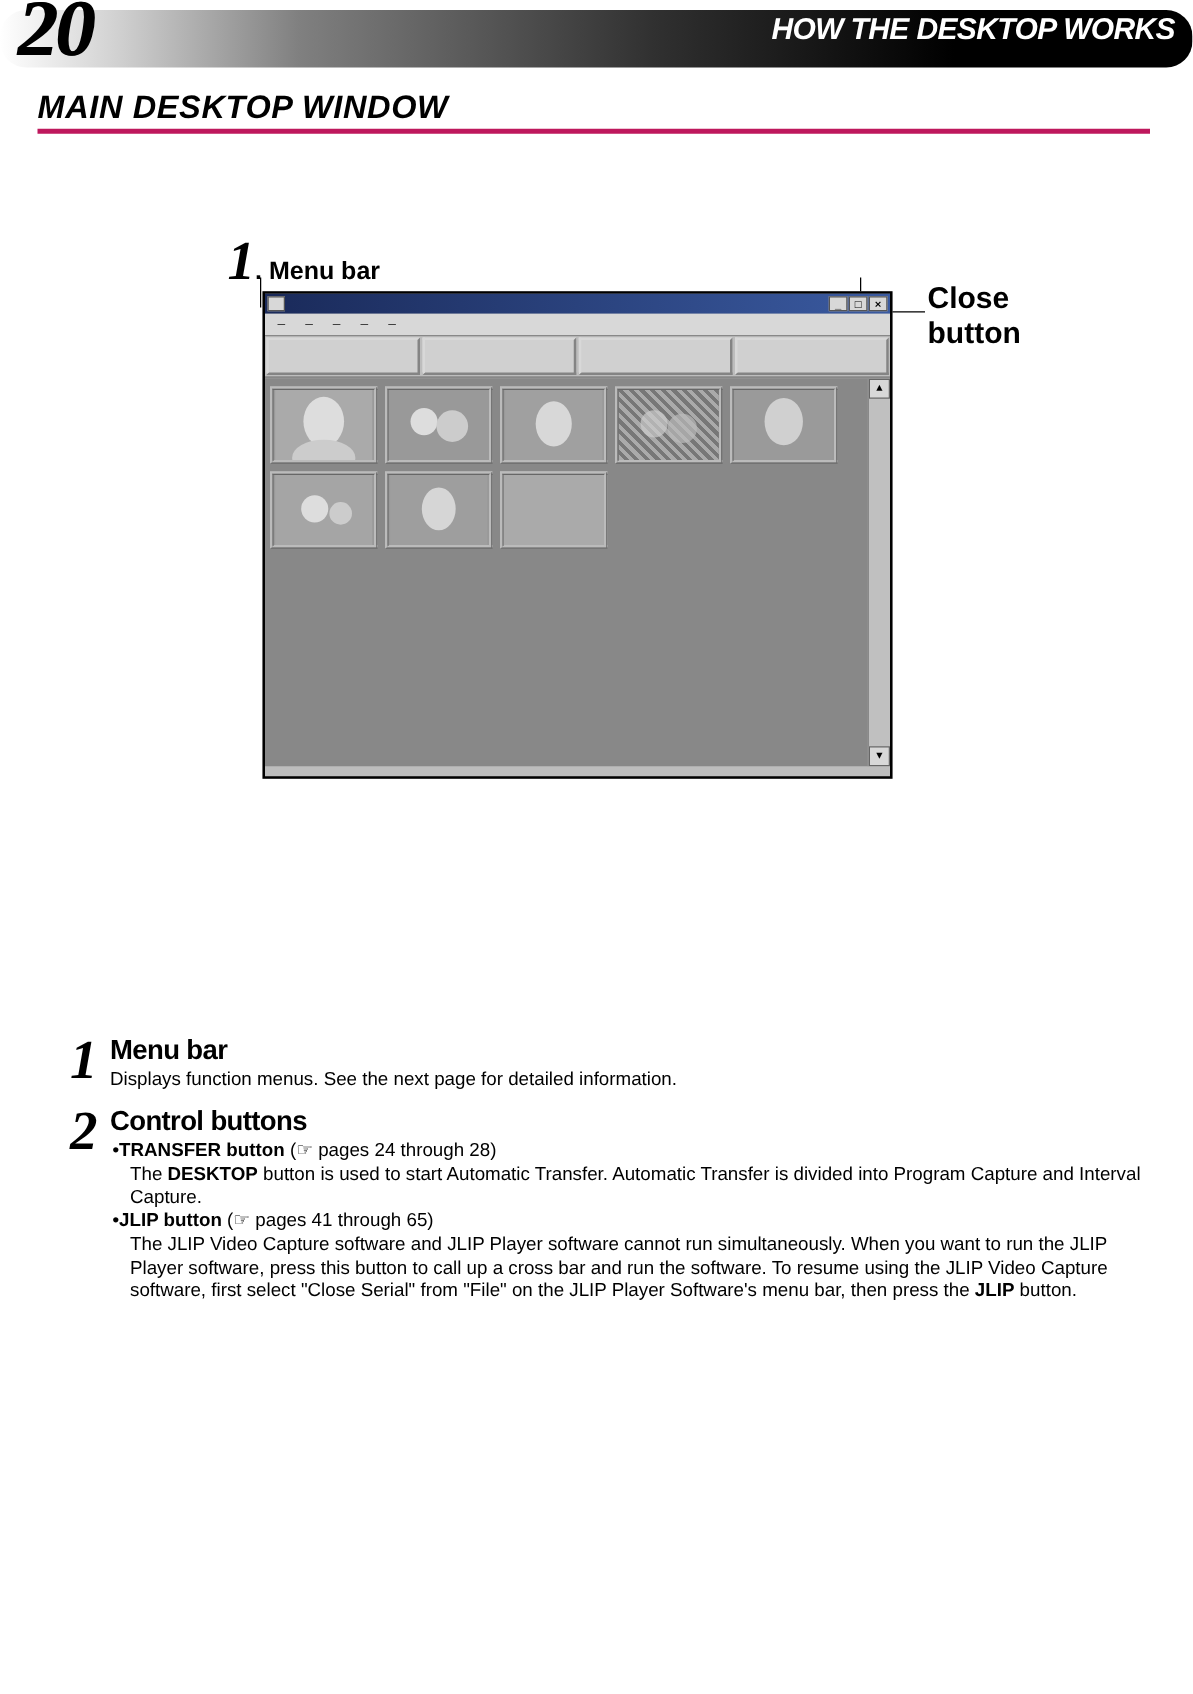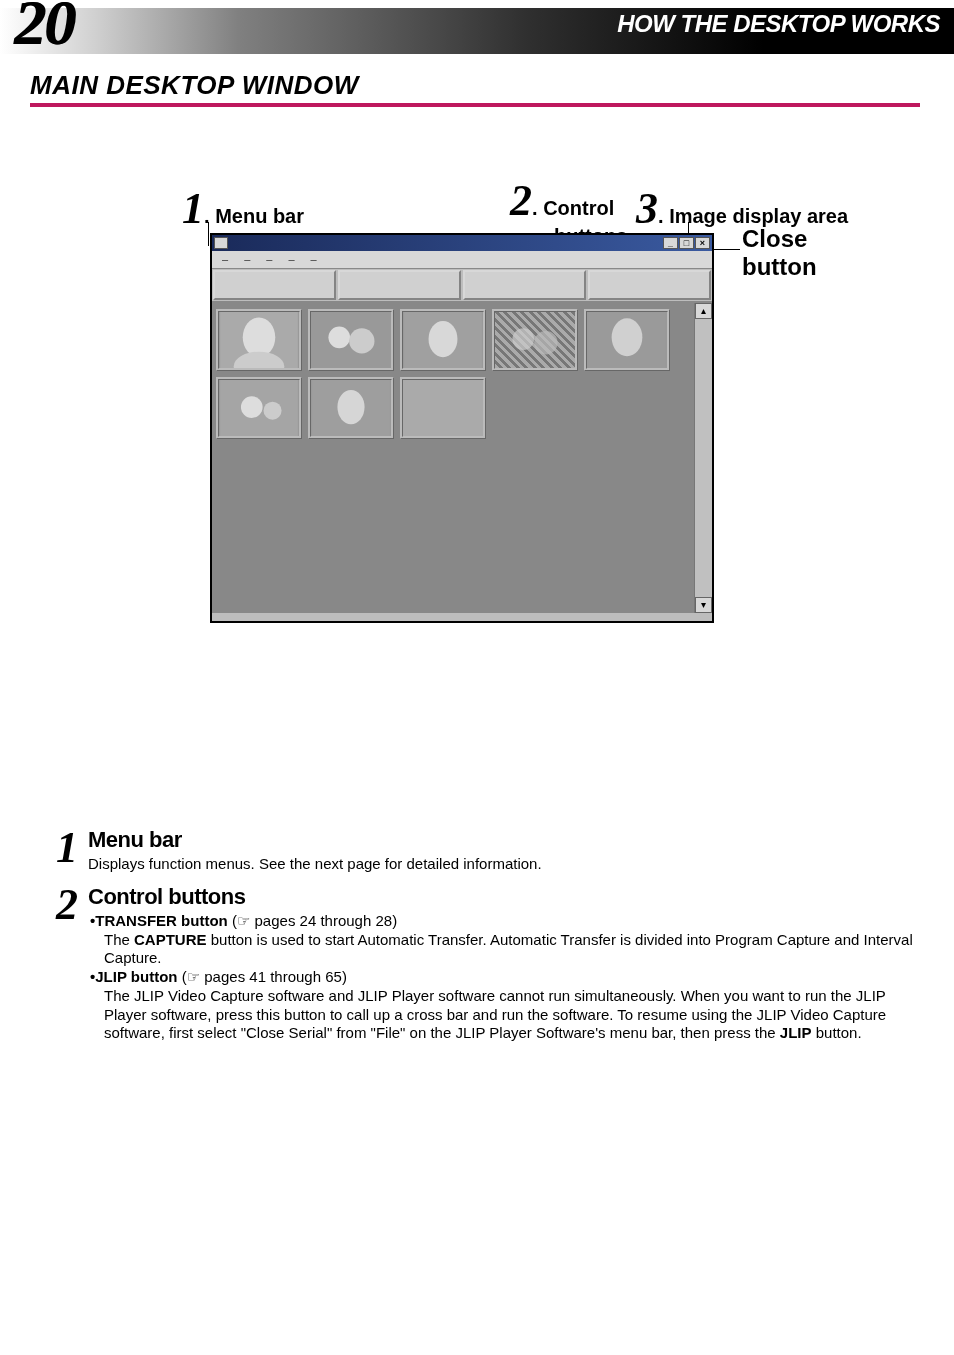--- a/index.html
+++ b/index.html
@@ -14,20 +14,21 @@
   }
 
   
   .header-bar {
     position: relative;
     height: 46px;
     background: linear-gradient(to right, #fff 0%, #d0d0d0 10%, #808080 25%, #303030 55%, #000 80%);
     display: flex;
     align-items: center;
     margin-top: 8px;
+    border-radius: 21px;
   }
   .page-number {
     position: absolute;
     left: 14px;
     top: -22px;
     font-family: Georgia, "Times New Roman", serif;
     font-weight: 700;
     font-style: italic;
     font-size: 64px;
     color: #000;
@@ -227,29 +228,20 @@
   <div class="header-title">HOW THE DESKTOP WORKS</div>
 </div>
 <div class="section-title">MAIN DESKTOP WINDOW</div>
 
 
 <div class="diagram">
 
   <div class="callout callout-1">
     <span class="num">1</span><span class="dot">.</span>
     <span>Menu bar</span>
-  </div>
-  <div class="callout callout-2">
-    <span class="num">2</span><span class="dot">.</span>
-    <span>Control</span><br>
-    <span style="margin-left:44px;">buttons</span>
-  </div>
-  <div class="callout callout-3">
-    <span class="num">3</span><span class="dot">.</span>
-    <span>Image display area</span>
   </div>
   <div class="close-label">
     <span>Close</span><br>
     <span>button</span>
   </div>
 
   <div class="line line-v-1"></div>
   <div class="line line-v-2"></div>
   <div class="line line-v-3"></div>
   <div class="line line-close-h"></div>
@@ -344,21 +336,21 @@
     </div>
   </div>
 
   <div class="item">
     <div class="big-num">2</div>
     <div class="content">
       <h3>Control buttons</h3>
       <ul>
         <li>
           <span class="bullet">•</span><strong>TRANSFER button</strong><span> (☞ pages 24 through 28)</span><br>
-          <span>The </span><strong>CAPTURE</strong><span> button is used to start Automatic Transfer.  Automatic Transfer is divided into Program Capture and Interval Capture.</span>
+          <span>The </span><strong>DESKTOP</strong><span> button is used to start Automatic Transfer.  Automatic Transfer is divided into Program Capture and Interval Capture.</span>
         </li>
         <li>
           <span class="bullet">•</span><strong>JLIP button</strong><span> (☞ pages 41 through 65)</span><br>
           <span>The JLIP Video Capture software and JLIP Player software cannot run simultaneously. When you want to run the JLIP Player software, press this button to call up a cross bar and run the software. To resume using the JLIP Video Capture software, first select "Close Serial" from "File" on the JLIP Player Software's menu bar, then press the </span><strong>JLIP</strong><span> button.</span>
         </li>
       </ul>
     </div>
   </div>
 
 </div>

